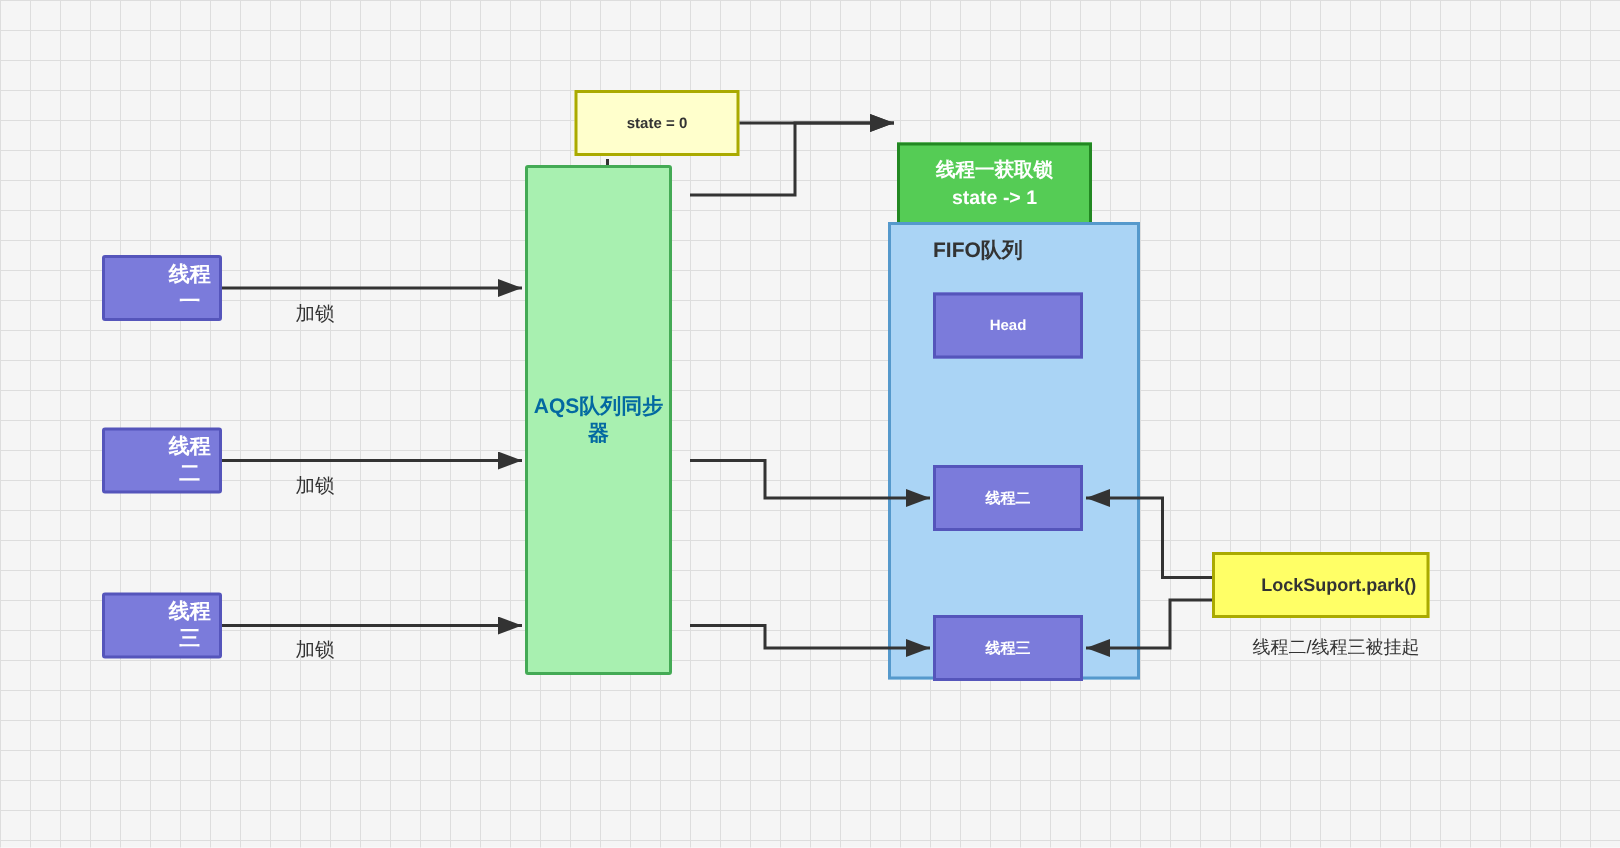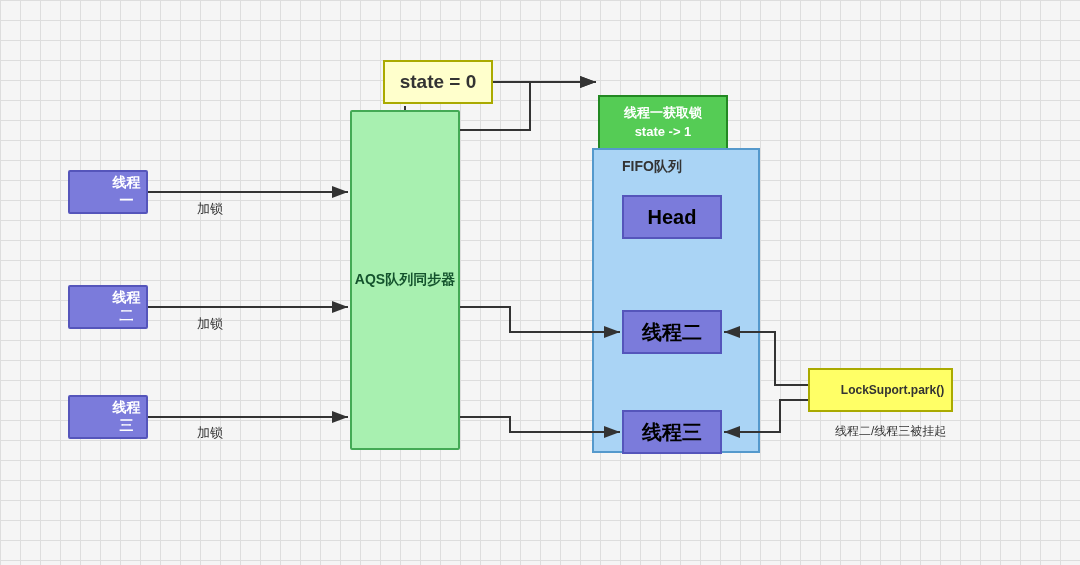--- a/index.html
+++ b/index.html
@@ -36,35 +36,35 @@
       color: #ffffff;
       width: 80px;
       height: 44px;
       border-radius: 2px;
       padding-left: 37px;
     }
     
     .aqs-box {
       background-color: #a8f0b0;
       border: 2px solid #44aa55;
-      color: #14532d;
-      width: 110px;
+      color: #0369a1;
+      width: 98px;
       height: 340px;
       border-radius: 2px;
       writing-mode: horizontal-tb;
       font-size: 14px;
     }
     
     .state-box {
       background-color: #ffffcc;
       border: 2px solid #aaaa00;
       color: #333;
       width: 110px;
       height: 44px;
-      font-size: 19px;
+      font-size: 10px;
     }
     
     .result-box {
       background-color: #55cc55;
       border: 2px solid #228822;
       color: #fff;
       width: 130px;
       height: 55px;
       font-size: 13px;
       line-height: 1.4;
@@ -79,24 +79,24 @@
       position: absolute;
       font-size: 14px;
       font-weight: bold;
       color: #333;
       text-align: right;
     }
     
     .queue-item {
       background-color: #7b7bdb;
       border: 2px solid #5555bb;
-      color: #000000;
+      color: #ffffff;
       width: 100px;
       height: 44px;
-      font-size: 20px;
+      font-size: 10px;
     }
     
     .park-box {
       background-color: #ffff66;
       border: 2px solid #aaaa00;
       color: #333;
       width: 145px;
       height: 44px;
       font-size: 12px;
     }

